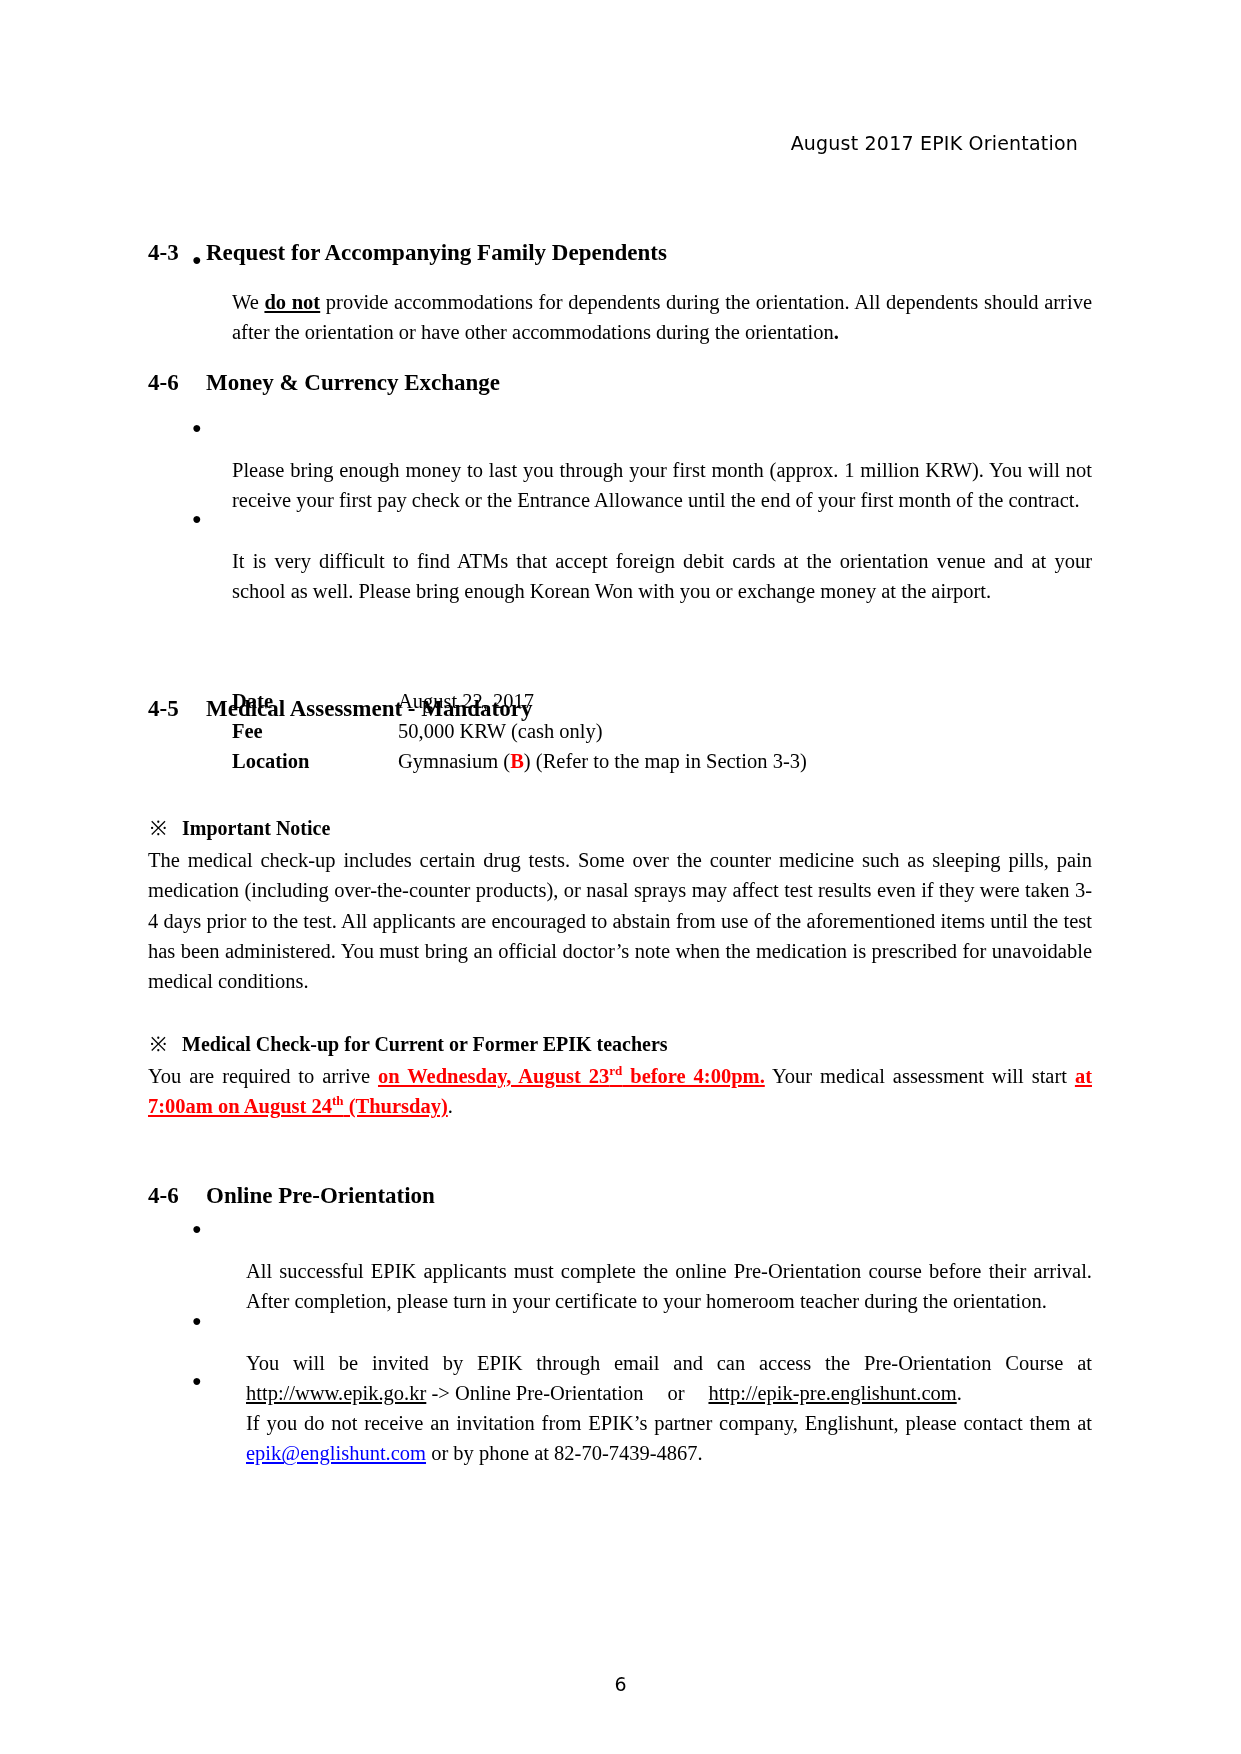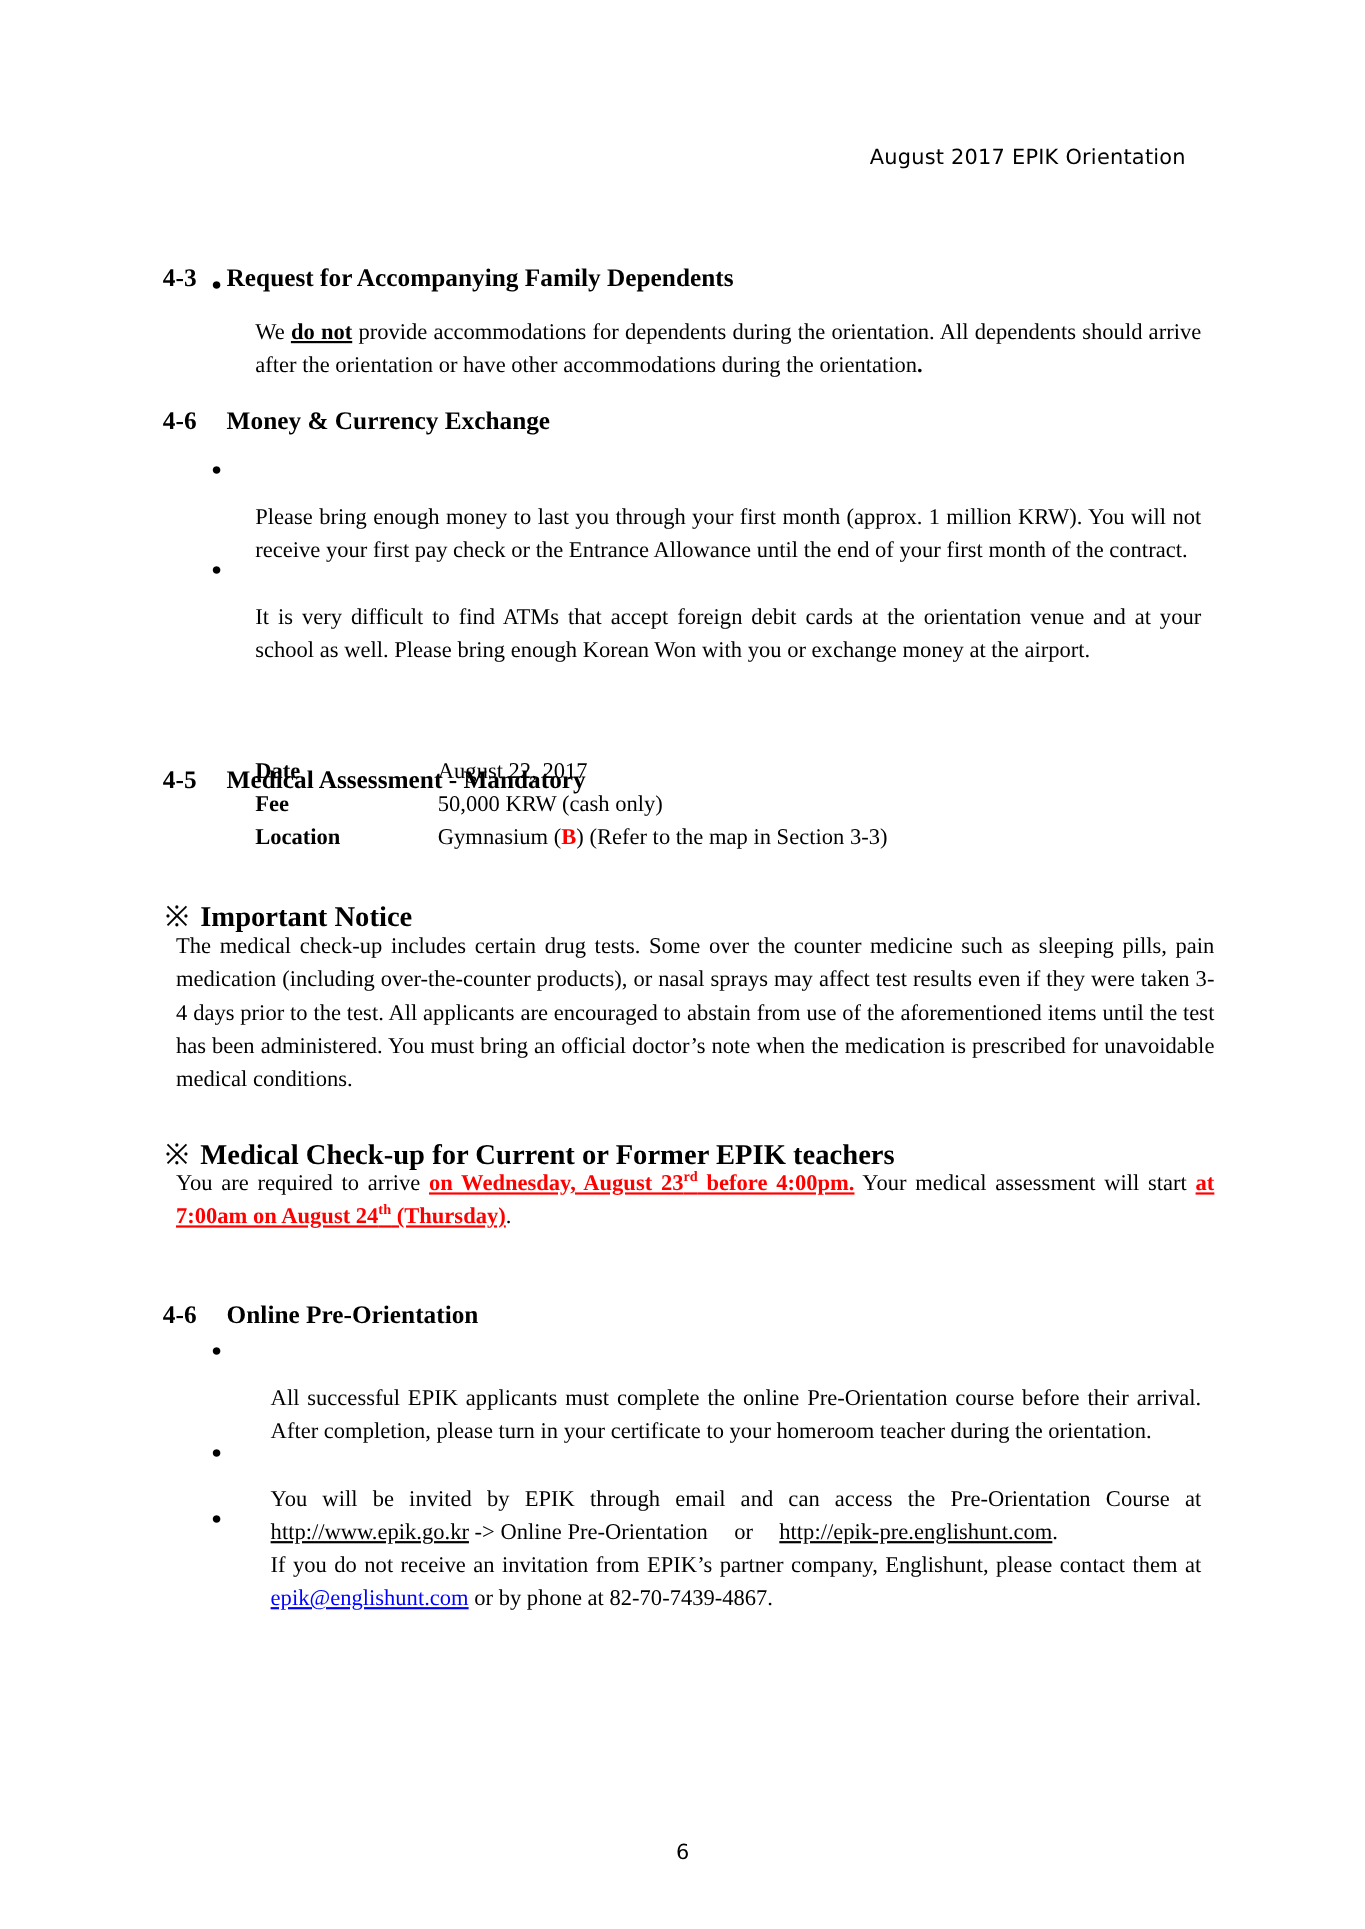--- a/index.html
+++ b/index.html
@@ -4,35 +4,35 @@
 <style>
   html, body { margin: 0; padding: 0; background: #ffffff; }
   body { width: 1241px; height: 1754px; position: relative; overflow: hidden; color: #000; }
   .serif { font-family: "Liberation Serif", "DejaVu Serif", serif; }
   .sans { font-family: "DejaVu Sans", "Liberation Sans", sans-serif; }
   .abs { position: absolute; }
   .hdr { font-size: 19px; right: 163px; top: 132px; letter-spacing: 0.2px; }
   .h2 { font-size: 23px; font-weight: bold; left: 148px; }
   .h2 .num { display: inline-block; width: 58px; }
   .body { font-size: 20.5px; line-height: 30.3px; }
-  .para { left: 160px; width: 944px; text-align: justify; }
+  .para { left: 148px; width: 944px; text-align: justify; }
   .bul { position: absolute; left: 0; font-size: 16px; top: 0; }
   .bli { position: absolute; left: 192px; width: 900px; }
   .bli .txt { margin-left: 40px; display: block; text-align: justify; text-align-last: left; margin-top: 42px; }
   .bli6 .txt { margin-left: 54px; }
   .u { text-decoration: underline; }
   .b { font-weight: bold; }
   .red { color: #ff0000; font-weight: bold; text-decoration: underline; text-decoration-color: #ff0000; }
   .redb { color: #ff0000; font-weight: bold; }
   .link { color: #0000ff; text-decoration: underline; }
   .ulink { color: #000; text-decoration: underline; }
   sup { font-size: 13px; line-height: 0; vertical-align: 8px; }
   .row { position: absolute; left: 232px; font-size: 20.5px; }
   .row .lab { display: inline-block; width: 166px; font-weight: bold; }
-  .note-h { font-size: 26px; font-weight: bold; left: 150px; }
+  .note-h { font-size: 20px; font-weight: bold; left: 150px; }
   .note-h .mark { display: inline-block; width: 32px; font-weight: normal; }
   .pnum { font-size: 19px; left: 0; width: 1241px; text-align: center; top: 1673px; }
   .gap { display: inline-block; width: 24px; }
 </style>
 </head>
 <body>
 
 <div class="abs sans hdr">August 2017 EPIK Orientation</div>
 
 <div class="abs serif h2" style="top:208px;margin-top:32px;">

